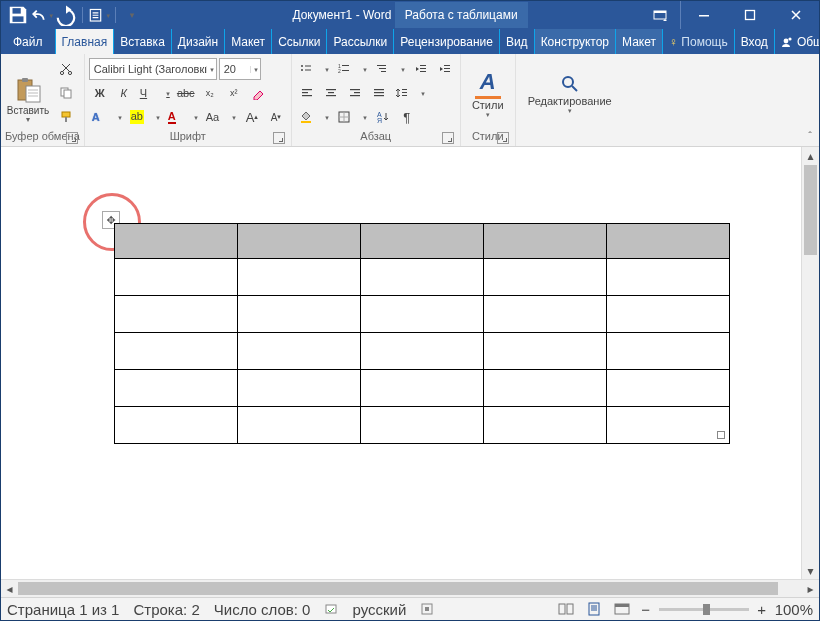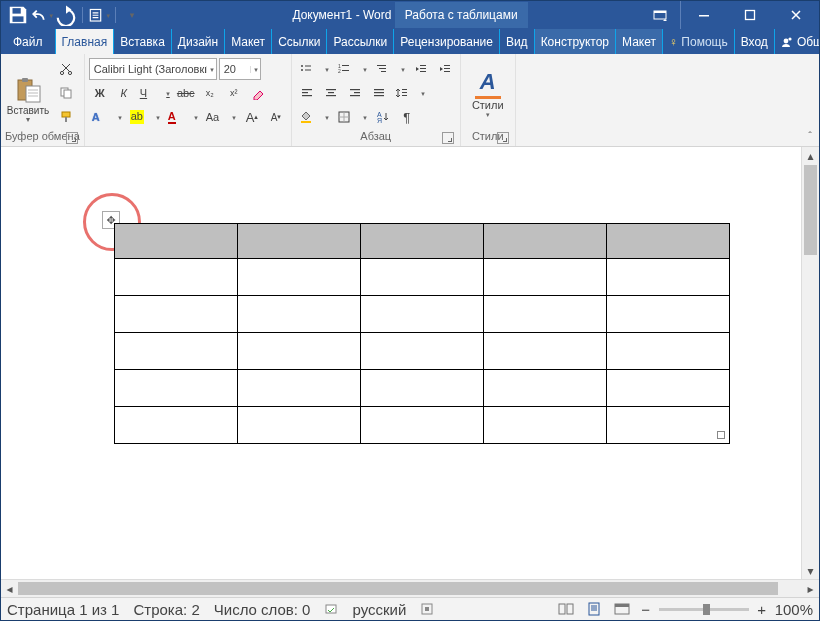--- a/index.html
+++ b/index.html
@@ -301,20 +301,21 @@
           <div class="ibtn">
               <span style="font-size:13px">A</span>
               <span style="font-size:7px">▴</span>
             </div>
           <div class="ibtn">
               <span style="font-size:10px">A</span>
               <span style="font-size:7px">▾</span>
             </div>
         </div>
       </div>
+      <div class="label"><span>Шрифт</span><span class="launcher"></span></div>
     </div>
 
     <div class="group g-para">
       <div class="body">
         <div class="row">
           <div class="ibtn dd">
               <svg viewBox="0 0 14 14">
                 <circle cx="3" cy="4" r="1" fill="#444"></circle>
                 <rect x="6" y="3.5" width="6" height="1" fill="#444"></rect>
                 <circle cx="3" cy="8" r="1" fill="#444"></circle>
@@ -431,20 +432,30 @@
           <div class="ico">A</div>
             <div class="bar"></div>
           <span class="txt">Стили</span>
           <span class="car">▾</span>
         </div>
       </div>
       <div class="label"><span>Стили</span><span class="launcher"></span></div>
     </div>
 
     <div class="group g-edit" style="border-right:none">
+      <div class="body">
+        <div class="styles-btn" style="width:100px">
+          <svg width="22" height="22" viewBox="0 0 22 22">
+              <circle cx="9" cy="9" r="5" fill="none" stroke="#2b579a" stroke-width="2"></circle>
+              <path d="M13 13l5 5" stroke="#2b579a" stroke-width="2"></path>
+            </svg>
+          <span class="txt">Редактирование</span>
+          <span class="car">▾</span>
+        </div>
+      </div>
       <div class="label"><span></span></div>
     </div>
 
     <div style="margin-left:auto;width:18px;display:flex;align-items:flex-end;justify-content:center;padding-bottom:4px;color:#666;cursor:pointer">ˆ</div>
   </div>
 
   <div class="docarea">
     <div class="page-viewport">
       <div class="page">
         <div class="hl-ring"></div>

